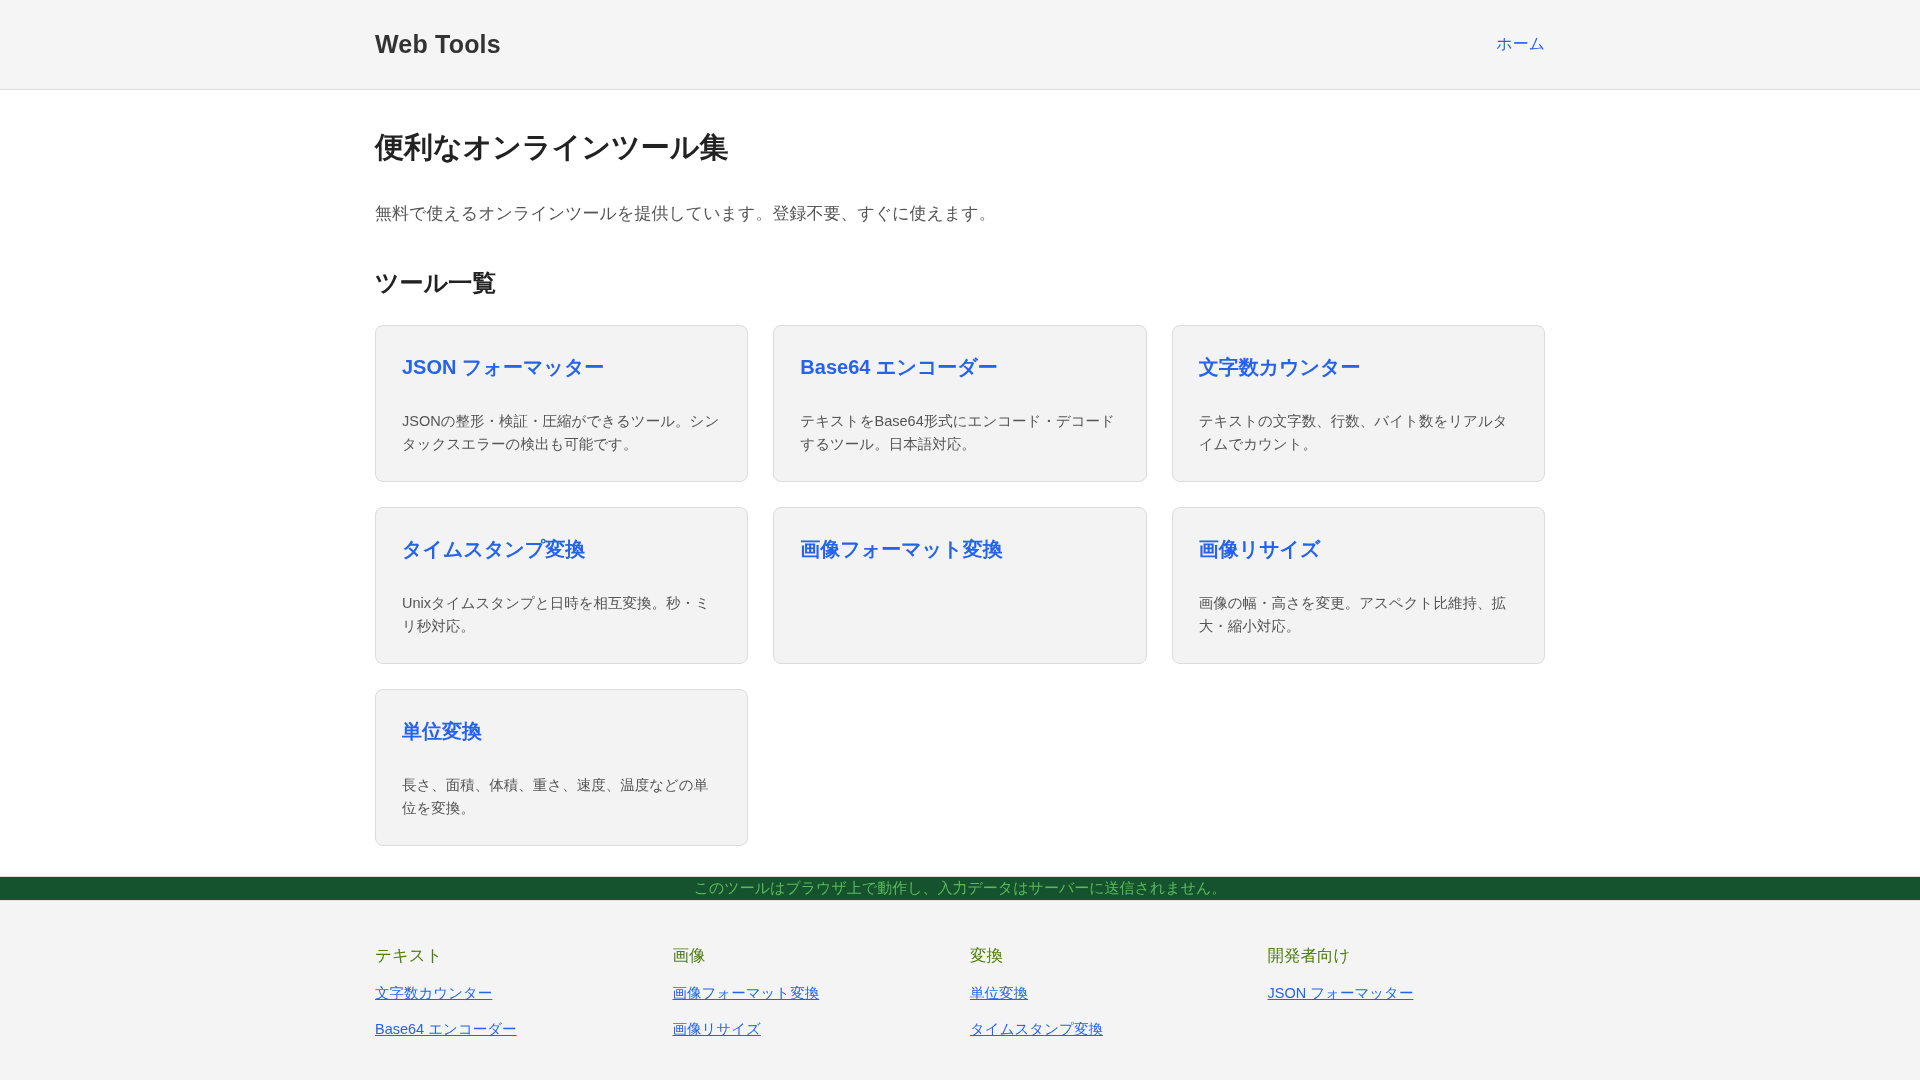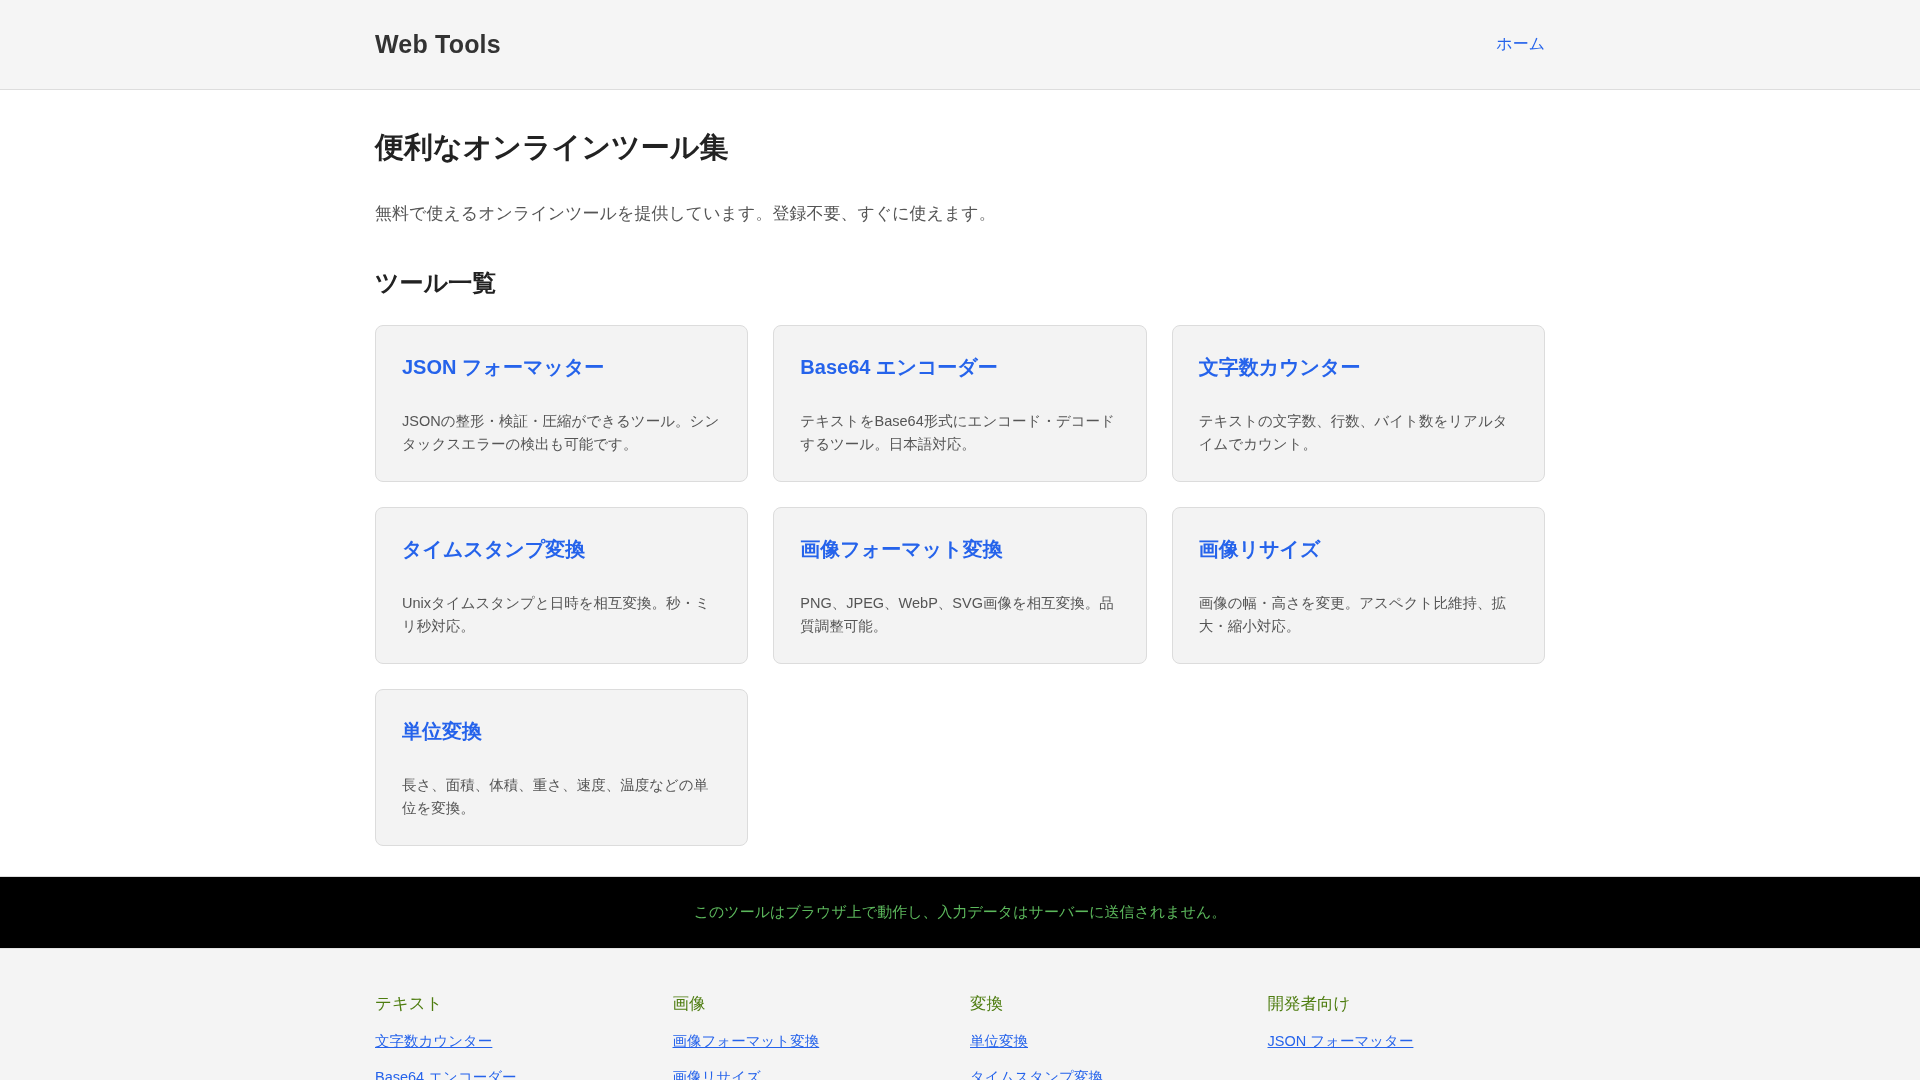--- a/index.html
+++ b/index.html
@@ -50,24 +50,24 @@
     color: #2563eb; text-decoration: none; display: inline-block;
   }
   .tool-card-desc {
     margin-top: 29px;
     font-size: 14.5px; color: #555555; line-height: 1.62;
   }
   .cell-empty { visibility: hidden; }
 
   
   .notice-strip {
-    background: #000000;
+    background: #14532d;
     border-top: 1px solid #dddddd;
     border-bottom: 1px solid #e3e3e3;
-    padding: 26px 0;
+    padding: 2px 0;
     text-align: center;
   }
   .notice-text { font-size: 15px; color: #5cb85c; }
 
   
   .site-footer { background: #f4f4f4; padding: 44px 0 0; }
   .footer-columns {
     display: grid;
     grid-template-columns: repeat(4, 1fr);
     gap: 20px;
@@ -124,21 +124,20 @@
       <div class="tool-card">
         <a class="tool-card-title">文字数カウンター</a>
         <p class="tool-card-desc">テキストの文字数、行数、バイト数をリアルタイムでカウント。</p>
       </div>
       <div class="tool-card">
         <a class="tool-card-title">タイムスタンプ変換</a>
         <p class="tool-card-desc">Unixタイムスタンプと日時を相互変換。秒・ミリ秒対応。</p>
       </div>
       <div class="tool-card">
         <a class="tool-card-title">画像フォーマット変換</a>
-        <p class="tool-card-desc">PNG、JPEG、WebP、SVG画像を相互変換。品質調整可能。</p>
       </div>
       <div class="tool-card">
         <a class="tool-card-title">画像リサイズ</a>
         <p class="tool-card-desc">画像の幅・高さを変更。アスペクト比維持、拡大・縮小対応。</p>
       </div>
       <div class="tool-card">
         <a class="tool-card-title">単位変換</a>
         <p class="tool-card-desc">長さ、面積、体積、重さ、速度、温度などの単位を変換。</p>
       </div>
       <div class="tool-card cell-empty"></div>

